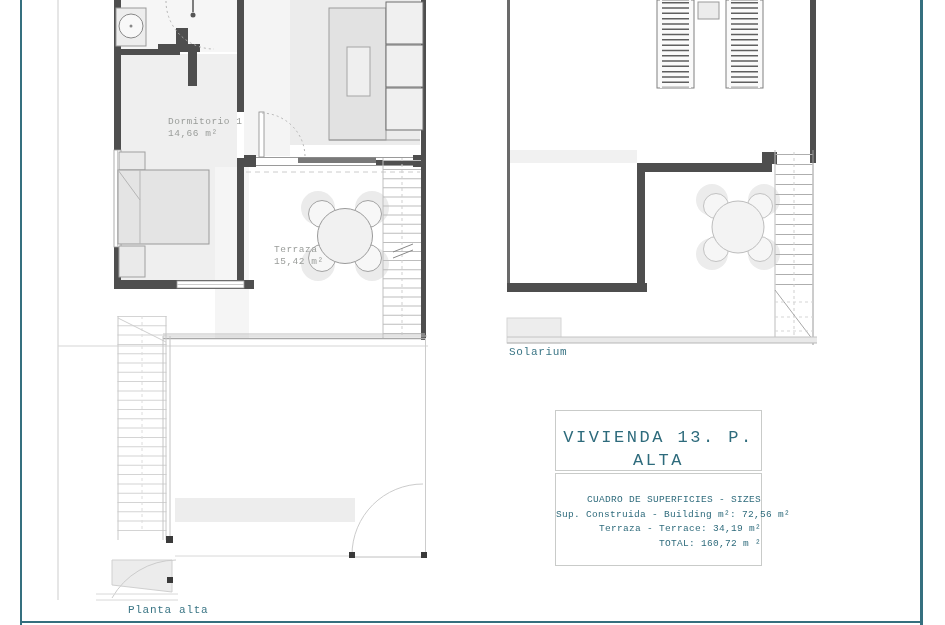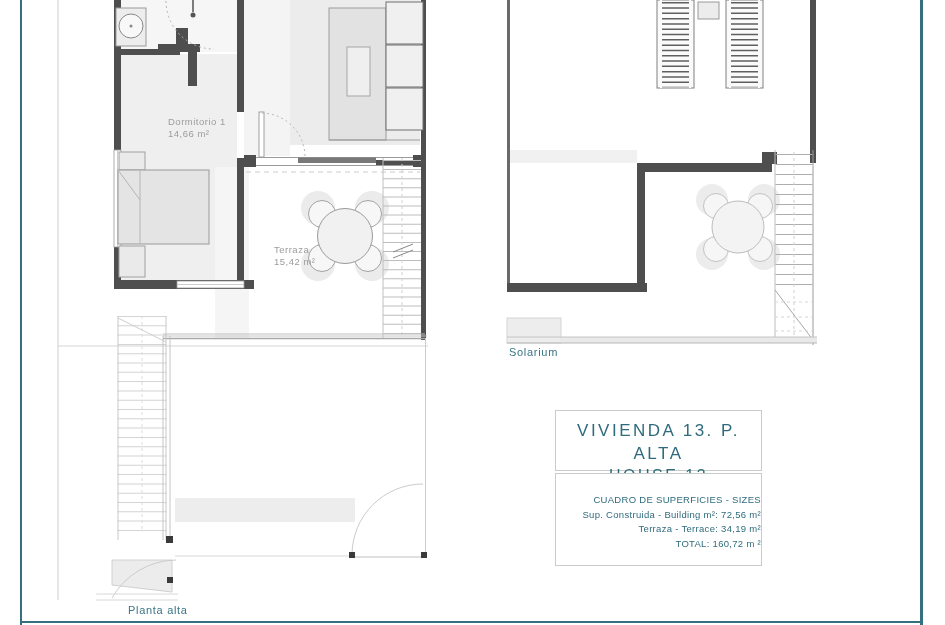--- a/index.html
+++ b/index.html
@@ -1,25 +1,25 @@
 <!DOCTYPE html>
 <html><head>
 <meta charset="utf-8">
 <style>
   html,body{margin:0;padding:0;background:#fff;}
   .sheet{
     position:relative;width:945px;height:625px;background:#ffffff;overflow:hidden;
-    font-family:Liberation Sans, sans-serif;
+    font-family:Liberation Mono, monospace;
   }
   .frame-line{position:absolute;background:#35707f;}
   .plan-svg{position:absolute;left:0;top:0;}
   .lbl{position:absolute;color:#9a9d9a;font-size:9.5px;letter-spacing:.5px;line-height:12px;white-space:nowrap;}
   .caption{position:absolute;color:#3a7585;font-size:11px;letter-spacing:.7px;white-space:nowrap;}
   .panel{position:absolute;background:#fff;border:1px solid #c9cbc9;box-sizing:border-box;text-align:center;color:#2e6b7c;}
-  .title-box{padding-top:8px;}
+  .title-box{padding-top:15px;}
   .title1{font-size:17px;letter-spacing:2.5px;font-weight:500;line-height:23px;}
   .title2{font-size:16px;letter-spacing:2.5px;font-weight:500;line-height:22px;}
   .table-box{padding-top:19px;text-align:right;}
   .trow{font-size:9.5px;letter-spacing:.3px;line-height:14.5px;white-space:nowrap;}
 </style>
 </head>
 <body>
 
 <div class="sheet">
 

